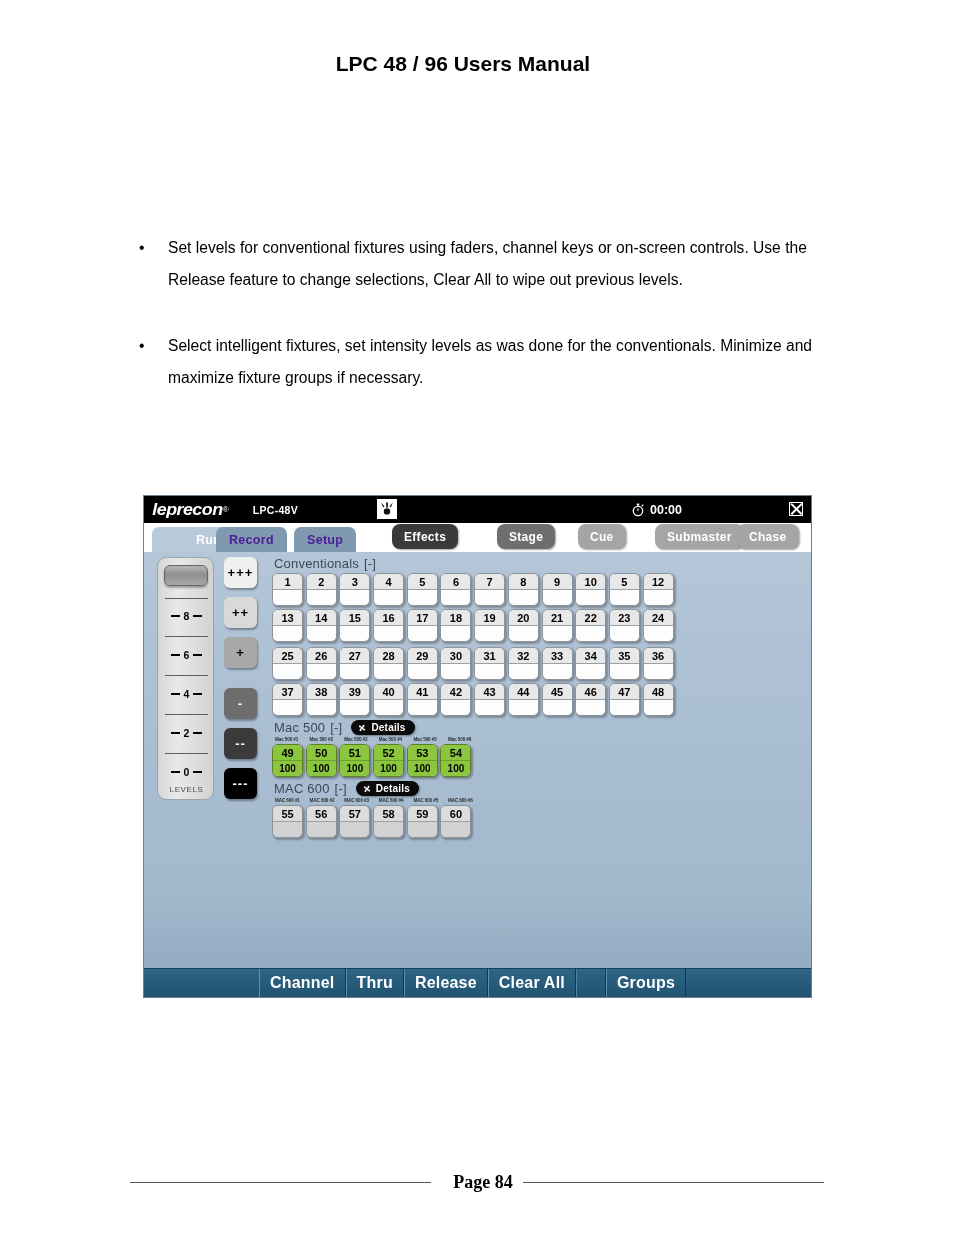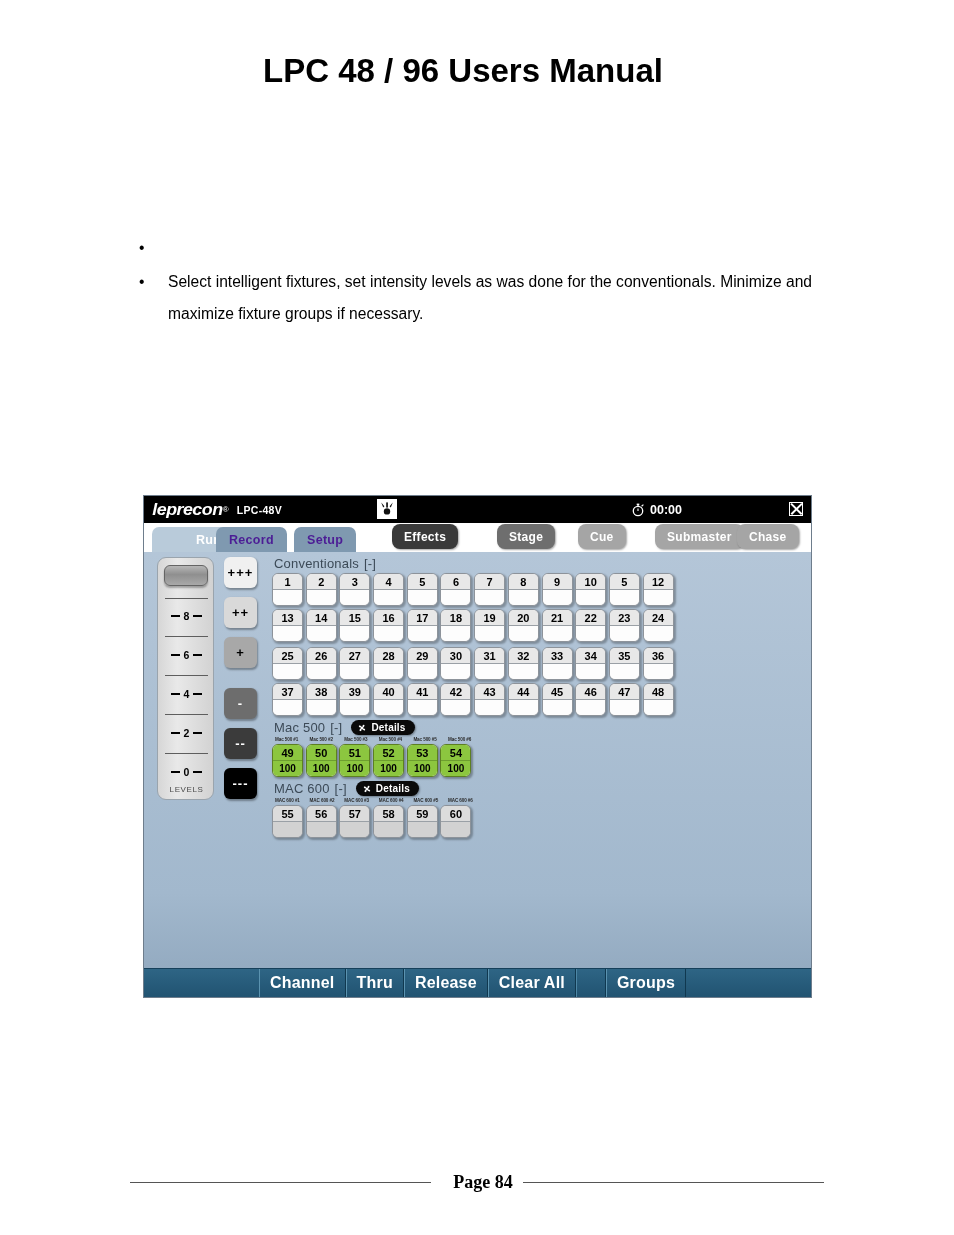--- a/index.html
+++ b/index.html
@@ -15,21 +15,21 @@
     width: 954px; height: 1235px;
     background: #fff;
     overflow: hidden;
   }
 
   
   .doc-title {
     position: absolute;
     left: 0; right: 0; top: 52px;
     text-align: center;
-    font-size: 33px;
+    font-size: 21px;
     font-weight: bold;
     color: #000;
     letter-spacing: 0px;
     padding-right: 28px;
   }
 
   .section-head {
     position: absolute;
     left: 137px; top: 186px;
     font-size: 17.5px;
@@ -100,21 +100,21 @@
     color: #fff;
     font-size: 17px;
     font-weight: bold;
     font-style: italic;
     letter-spacing: -0.5px;
     transform: scaleX(1.05);
   }
   .logo-reg { color:#fff; font-size: 8px; margin-left:2px; vertical-align: 2px;}
   .model {
     color: #fff; font-size: 10.5px; font-weight: bold;
-    margin-left: 8px; letter-spacing: 0.3px;
+    margin-left: 24px; letter-spacing: 0.3px;
   }
   .fixture-icon {
     position: absolute; left: 233px; top: 3px;
     width: 20px; height: 20px; background: #fff;
     display: flex; align-items: center; justify-content: center;
   }
   .fixture-icon svg { display:block; }
   .timer-wrap {
     position: absolute; left: 487px; top: 0; height: 27px;
     display: flex; align-items: center; gap: 5px;
@@ -298,20 +298,21 @@
 <body>
 
 <div class="page">
 
   <div class="doc-title">LPC 48 / 96 Users Manual</div>
 
 
   <div class="bullets">
     <div class="bullet">
       <span class="dot">•</span>
+      <span>Set levels for conventional fixtures using faders, channel keys or on-screen controls.  Use the Release feature to change selections, Clear All to wipe out previous levels.</span>
     </div>
     <div class="bullet" style="margin-top:20px;">
       <span class="dot">•</span>
       <span>Select intelligent fixtures, set intensity levels as was done for the conventionals.  Minimize and maximize fixture groups if necessary.</span>
     </div>
   </div>
 
   <div class="console">
 
     <div class="titlebar">

